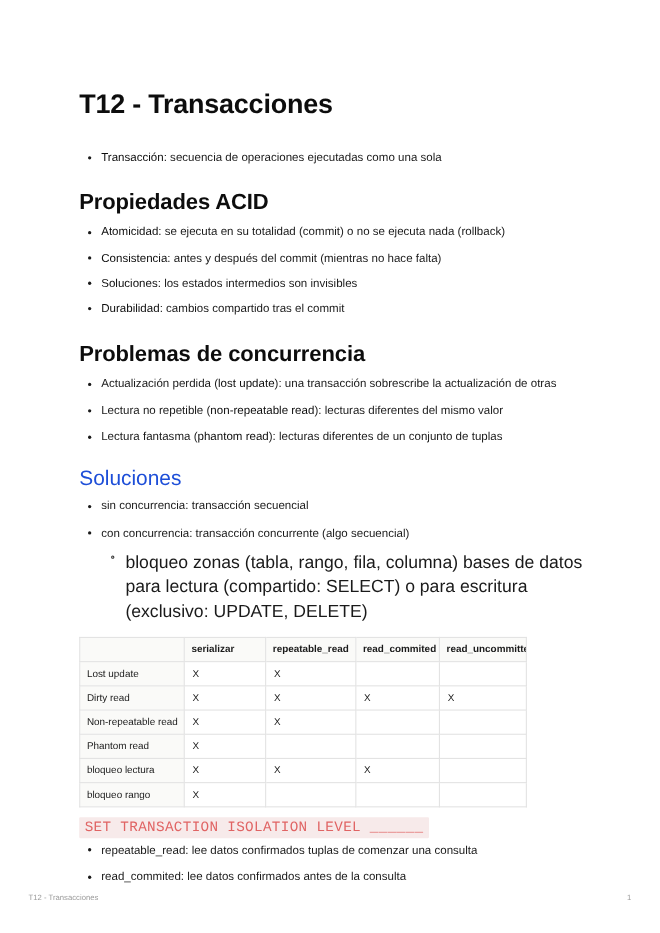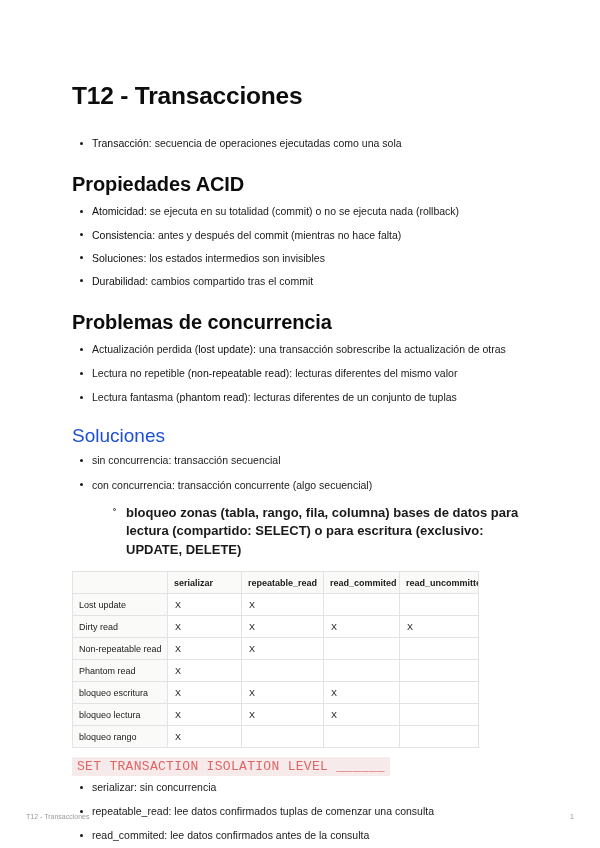--- a/index.html
+++ b/index.html
@@ -74,25 +74,24 @@
   ul.bullets.tight > li { margin-bottom: 9px; }
 
   ul.subbullets {
     list-style: none;
     margin: 9px 0 0 0;
     padding: 0;
   }
   ul.subbullets > li {
     position: relative;
     padding-left: 22px;
-    font-size: 13px;
+    font-size: 16px;
     line-height: 1.42;
-    margin: 12px;
+    margin: 0;
     color: #1a1a1a;
-    font-weight: bold;
   }
   ul.subbullets > li::before {
     content: "";
     position: absolute;
     left: 9px;
     top: 4.5px;
     width: 3.2px;
     height: 3.2px;
     border: 1px solid #333;
     border-radius: 50%;
@@ -246,47 +245,39 @@
         <td class="mark"></td>
       </tr>
       <tr>
         <th>Phantom read</th>
         <td class="mark">X</td>
         <td class="mark"></td>
         <td class="mark"></td>
         <td class="mark"></td>
       </tr>
       <tr>
-        <th>bloqueo escritura</th>
-        <td class="mark">X</td>
-        <td class="mark">X</td>
-        <td class="mark">X</td>
-        <td class="mark"></td>
-      </tr>
-      <tr>
         <th>bloqueo lectura</th>
         <td class="mark">X</td>
         <td class="mark">X</td>
         <td class="mark">X</td>
         <td class="mark"></td>
       </tr>
       <tr>
         <th>bloqueo rango</th>
         <td class="mark">X</td>
         <td class="mark"></td>
         <td class="mark"></td>
         <td class="mark"></td>
       </tr>
     </tbody>
   </table>
 
   <div><span class="code-line">SET TRANSACTION ISOLATION LEVEL ______</span></div>
 
   <ul class="bullets">
-    <li>serializar: sin concurrencia</li>
     <li>repeatable_read: lee datos confirmados tuplas de comenzar una consulta</li>
     <li>read_commited: lee datos confirmados antes de la consulta</li>
 
   </ul>
 
   <div class="footer">
     <span>T12 - Transacciones</span>
     <span>1</span>
   </div>
 

